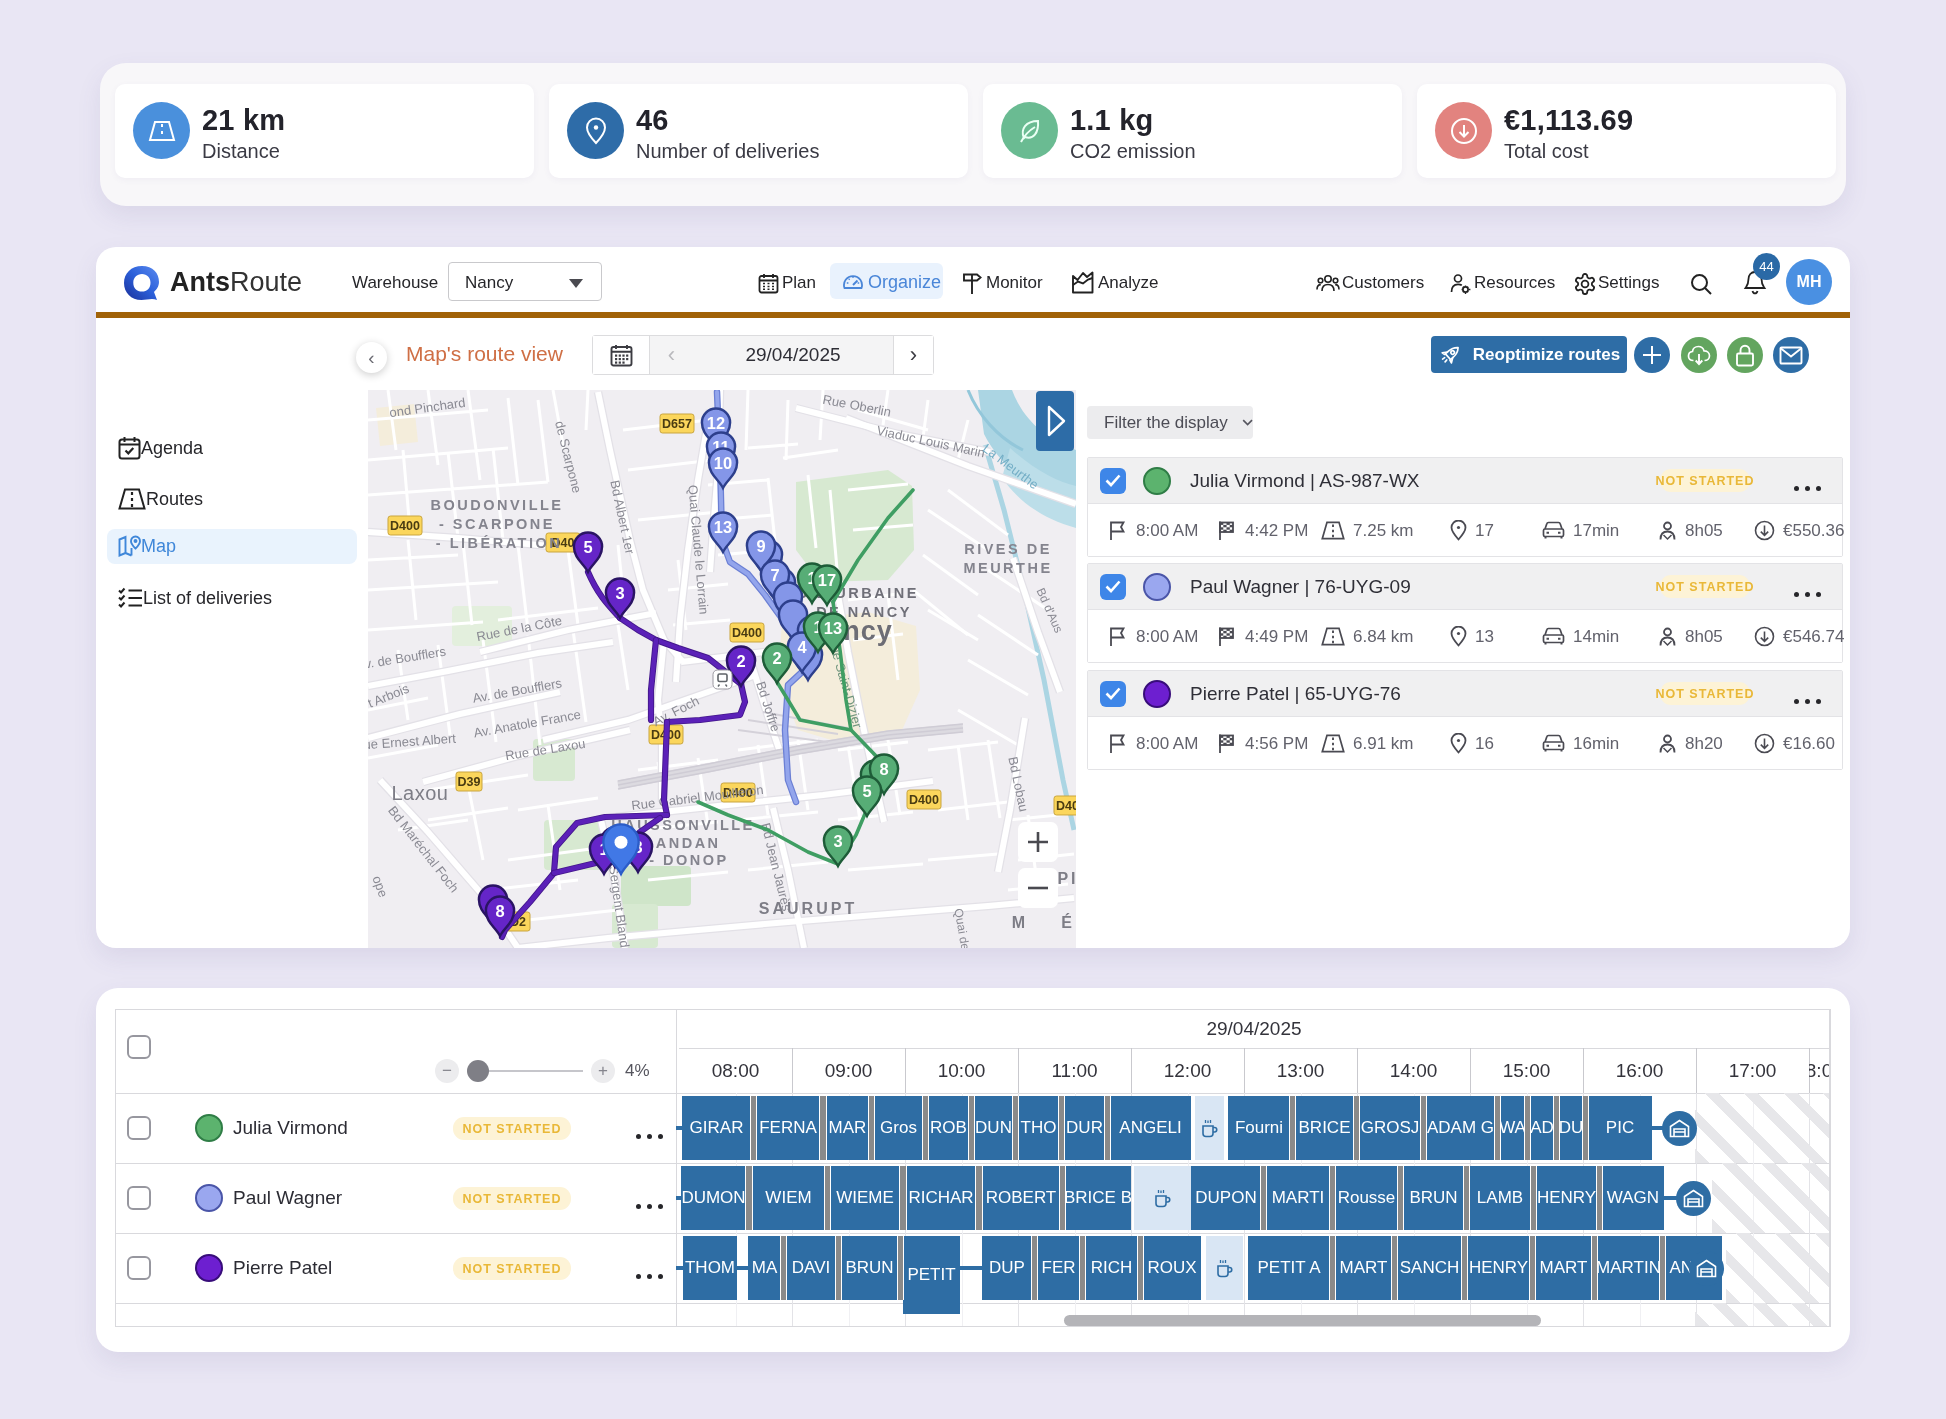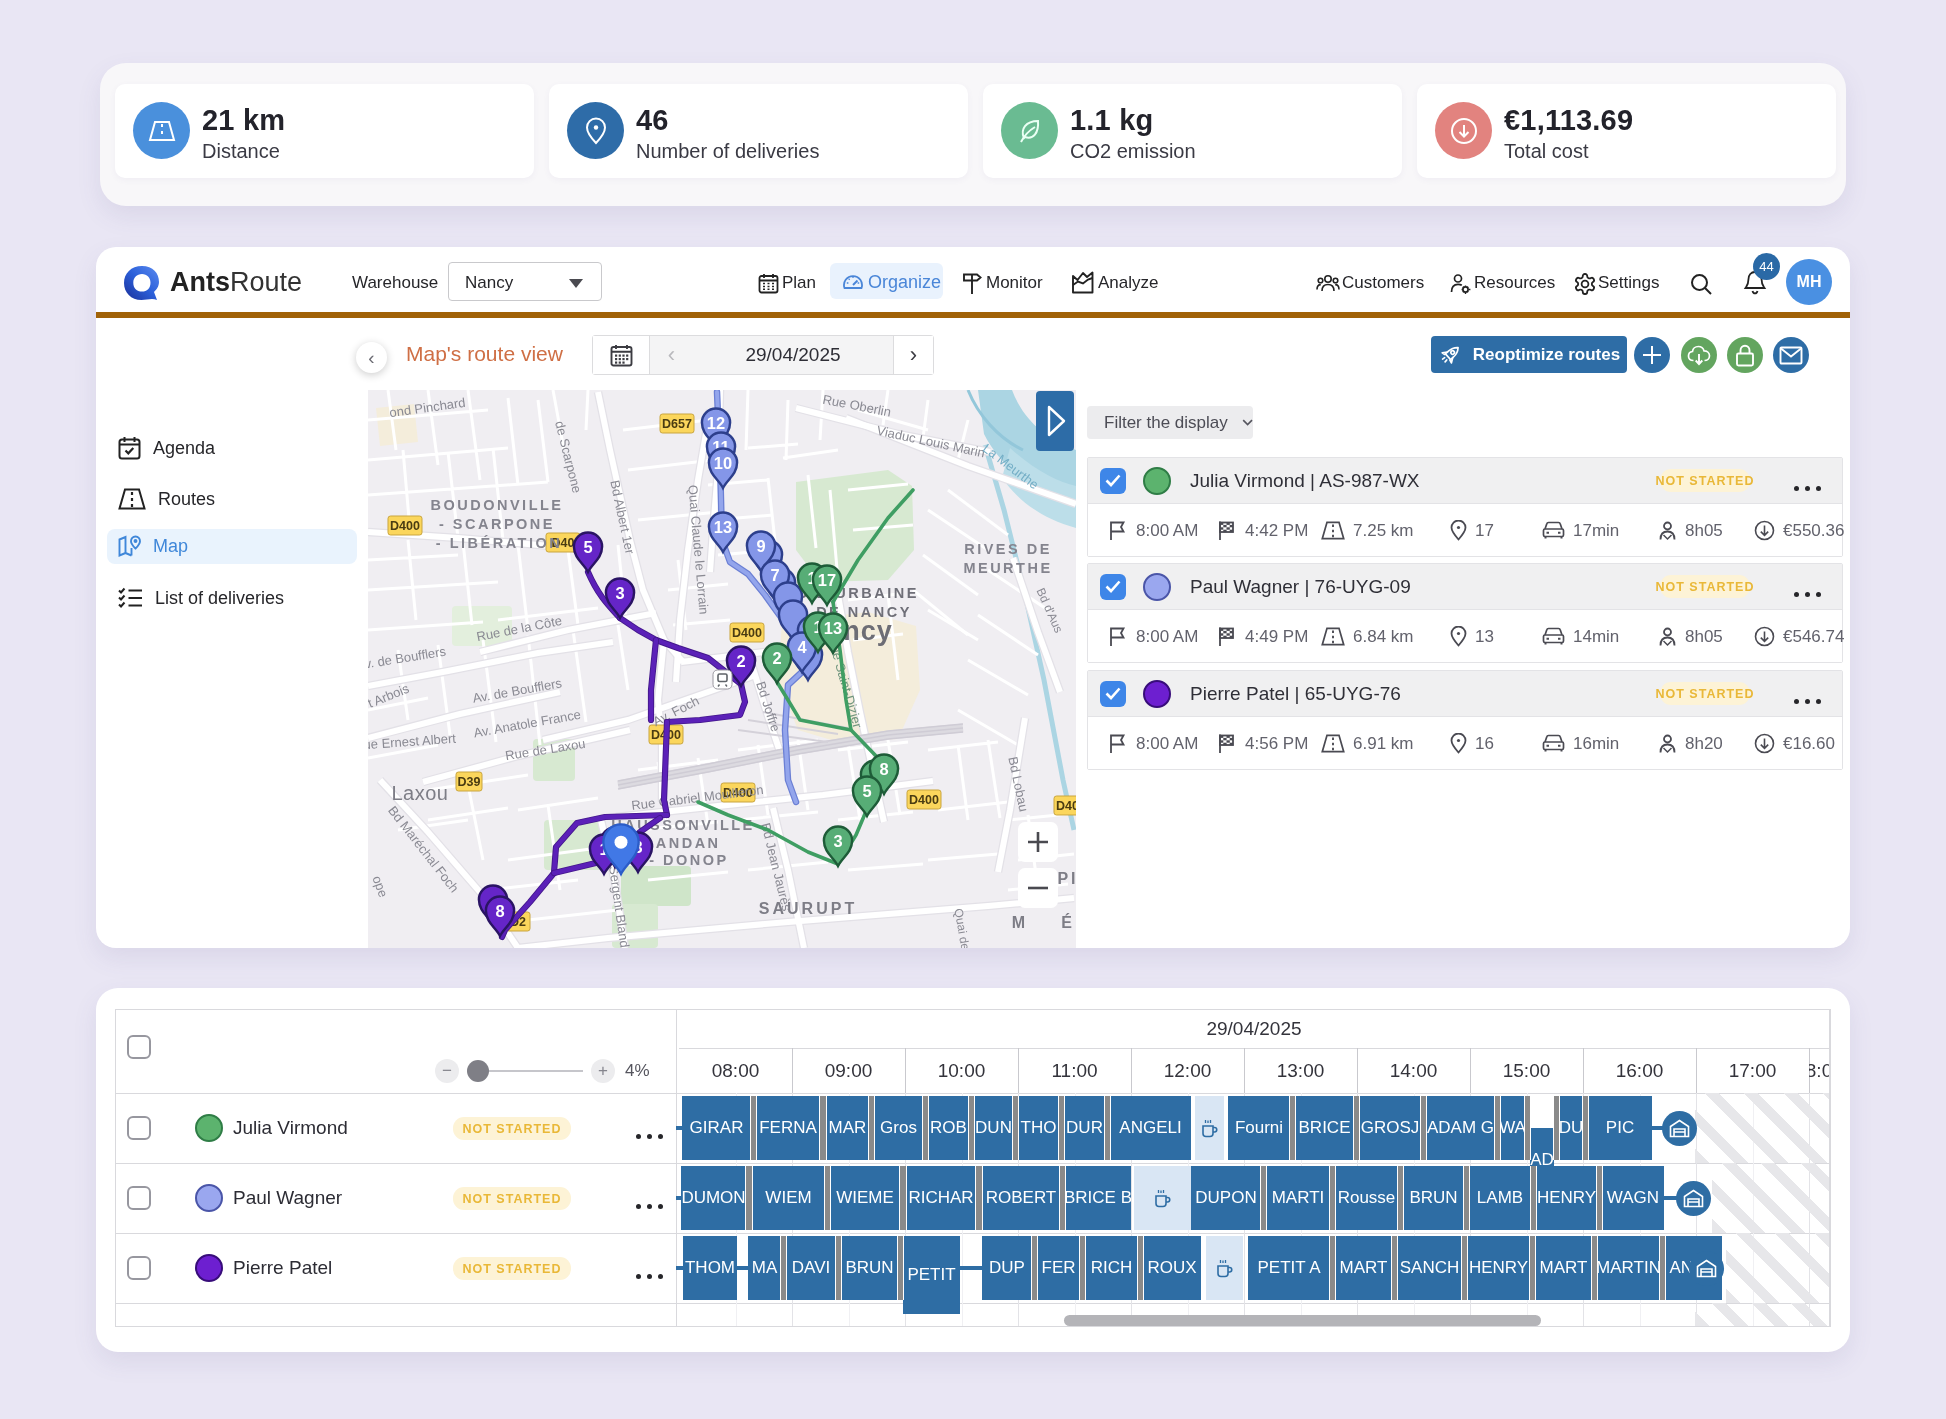--- a/index.html
+++ b/index.html
@@ -27,21 +27,21 @@
 
   
   #hstrip { position:absolute; left:0; top:71px; width:100%; height:72px; }
   #backbtn { position:absolute; left:260px; top:24px; width:31px; height:31px; background:#fff; border-radius:50%; box-shadow:0 2px 8px rgba(0,0,0,.2); display:flex; align-items:center; justify-content:center; color:#6a6a72; font-size:19px; }
   #mtitle { position:absolute; left:310px; top:24px; font-size:21px; color:#cf6f45; }
   #datec { position:absolute; left:496px; top:17px; width:342px; height:40px; border:1px solid #dcdcde; border-radius:3px; display:flex; }
   #reopt { position:absolute; left:1335px; top:18px; width:196px; height:37px; background:#2e6da6; border-radius:4px; color:#fff; font-weight:bold; font-size:17px; display:flex; align-items:center; justify-content:center; gap:10px; }
   .cbtn { position:absolute; top:19px; width:36px; height:36px; border-radius:50%; display:flex; align-items:center; justify-content:center; }
 
   
-  .sideitem { position:absolute; left:11px; width:250px; height:36px; display:flex; align-items:center; gap:12px; font-size:18px; color:#26262a; padding-left:11px; }
+  .sideitem { position:absolute; left:11px; width:250px; height:36px; display:flex; align-items:center; font-size:18px; color:#26262a; padding-left:11px; }
   .sideitem.sel { background:#e9f3fd; border-radius:8px; color:#3f87d9; }
 
   
   #filterchip { position:absolute; white-space:nowrap; left:991px; top:159px; width:166px; height:33px; background:#ececee; border-radius:4px; display:flex; align-items:center; font-size:17px; color:#4c4c55; padding-left:17px; gap:14px; }
   .rcard { position:absolute; left:991px; width:756px; border:1px solid #e3e3e6; border-radius:2px; }
   .rhead { height:45px; background:#f0f0f1; display:flex; align-items:center; position:relative; }
   .rbody { height:53px; background:#fff; border-top:1px solid #e3e3e6; position:relative; }
   .ckbox { width:26px; height:26px; background:#3e86e8; border-radius:6px; display:flex; align-items:center; justify-content:center; }
   .rname { font-size:19px; color:#2f2f37; margin-left:19px; }
   .badge { position:absolute; white-space:nowrap; width:90px; height:23px; background:#fdf3d6; border-radius:11px; color:#e9b838; font-weight:bold; font-size:12.5px; letter-spacing:1px; display:flex; align-items:center; justify-content:center; }
@@ -961,21 +961,21 @@
 <div class="div" style="left:1009px;top:108px;width:5px;height:64px;"></div>
 <div class="blk" style="left:1132px;top:108px;width:62px;height:64px;">Fourni</div>
 <div class="blk" style="left:1199px;top:108px;width:59px;height:64px;">BRICE</div>
 <div class="div" style="left:1194px;top:108px;width:5px;height:64px;"></div>
 <div class="blk" style="left:1263px;top:108px;width:62px;height:64px;">GROSJ</div>
 <div class="div" style="left:1258px;top:108px;width:5px;height:64px;"></div>
 <div class="blk" style="left:1330px;top:108px;width:69px;height:64px;">ADAM G</div>
 <div class="div" style="left:1325px;top:108px;width:5px;height:64px;"></div>
 <div class="blk" style="left:1404px;top:108px;width:25px;height:64px;">WA</div>
 <div class="div" style="left:1399px;top:108px;width:5px;height:64px;"></div>
-<div class="blk" style="left:1434px;top:108px;width:24px;height:64px;margin-top:32px;">AD</div>
+<div class="blk" style="left:1434px;top:108px;width:24px;height:64px;">AD</div>
 <div class="div" style="left:1429px;top:108px;width:5px;height:64px;"></div>
 <div class="blk" style="left:1463px;top:108px;width:24px;height:64px;">DU</div>
 <div class="div" style="left:1458px;top:108px;width:5px;height:64px;"></div>
 <div class="blk" style="left:1492px;top:108px;width:64px;height:64px;">PIC</div>
 <div class="div" style="left:1487px;top:108px;width:5px;height:64px;"></div>
 <div class="brk" style="left:1099px;top:108px;width:29px;height:64px;">
       <svg width="17" height="19" viewBox="0 0 17 19" fill="none" stroke="#2e6da4" stroke-width="1.6">
         <path d="M2 7 H12 V14.5 A3 3 0 0 1 9 17.5 H5 A3 3 0 0 1 2 14.5 Z"></path>
         <path d="M12 8.5 H13.5 A2.2 2.2 0 0 1 13.5 13 H12"></path>
         <path d="M4.5 1 V4 M7 1.5 V4 M9.5 1 V4" stroke-width="1.3"></path>

